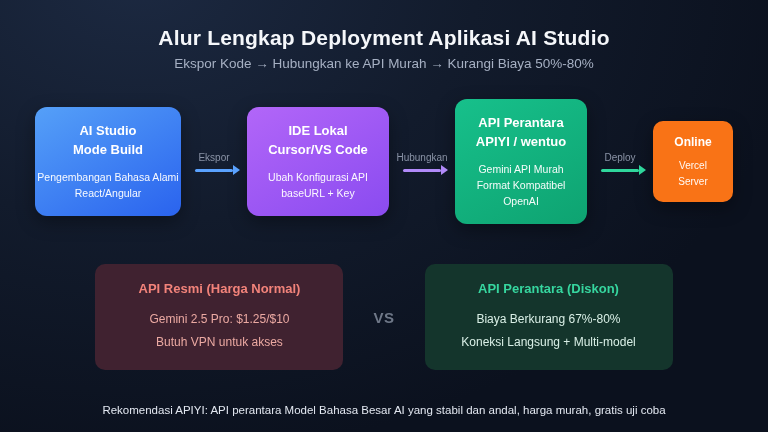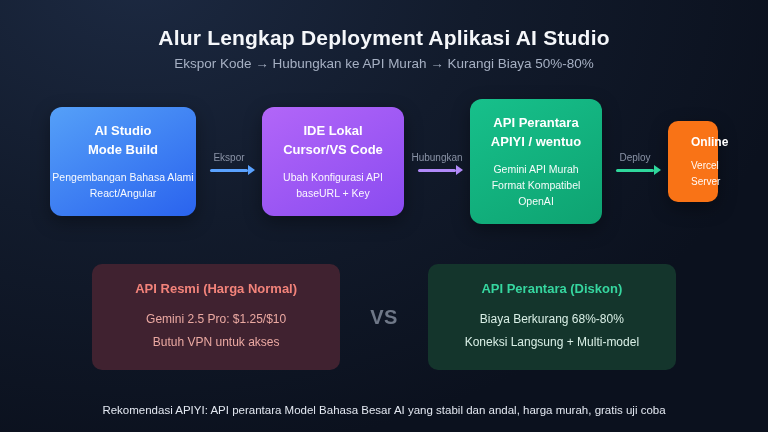--- a/index.html
+++ b/index.html
@@ -38,21 +38,21 @@
     border-radius: 12px;
     color: #fff;
     text-align: center;
     box-shadow: 0 6px 18px rgba(0,0,0,0.35);
   }
   .node-title { font-weight: 700; font-size: 13px; line-height: 1.45; }
   .node-body  { font-size: 10.5px; line-height: 1.55; margin-top: 9px; color: rgba(255,255,255,0.96); }
   .node-blue   { width: 146px; padding: 15px 0; background: linear-gradient(150deg, #55a0f8, #2a63ee); }
   .node-purple { width: 142px; padding: 15px 8px; background: linear-gradient(150deg, #b266f8, #8a4bf0); }
   .node-green  { width: 132px; padding: 15px 8px; background: linear-gradient(150deg, #17c08b, #0ea371); }
-  .node-orange { width: 50px;  padding: 13px 23px; background: #f97316; border-radius: 10px; }
+  .node-orange { width: 80px;  padding: 13px 8px; background: #f97316; border-radius: 10px; }
   .node-orange .node-title { font-size: 12px; }
   .node-orange .node-body  { font-size: 10px; margin-top: 7px; }
   .arrow-wrap {
     display: flex;
     flex-direction: column;
     align-items: center;
     gap: 6px;
     width: 66px;
   }
   .arrow-label { font-size: 10px; color: #8a93a6; }
@@ -88,21 +88,21 @@
     text-align: center;
   }
   .compare-left  { background: #402230; }
   .compare-right { background: #14352c; }
   .compare-header { font-weight: 700; font-size: 13px; margin-bottom: 12px; }
   .compare-left  .compare-header { color: #f2837a; }
   .compare-right .compare-header { color: #36d69f; }
   .compare-line { font-size: 12px; line-height: 1.85; }
   .compare-left  .compare-line { color: #eba9a2; }
   .compare-right .compare-line { color: #d9efe6; }
-  .vs { font-weight: 700; font-size: 20px; color: #6f7888; letter-spacing: 0.5px; }
+  .vs { font-weight: 700; font-size: 15px; color: #6f7888; letter-spacing: 0.5px; }
   .footer {
     margin-top: 34px;
     text-align: center;
     font-size: 11.5px;
     color: #e2e7f0;
   }
 </style>
 </head>
 <body>
 
@@ -178,21 +178,21 @@
     <div class="compare-box compare-left">
       <div class="compare-header">API Resmi (Harga Normal)</div>
       <div class="compare-line">Gemini 2.5 Pro: $1.25/$10</div>
       <div class="compare-line">Butuh VPN untuk akses</div>
     </div>
 
     <div class="vs">VS</div>
 
     <div class="compare-box compare-right">
       <div class="compare-header">API Perantara (Diskon)</div>
-      <div class="compare-line">Biaya Berkurang 68%-80%</div>
+      <div class="compare-line">Biaya Berkurang 67%-80%</div>
       <div class="compare-line">Koneksi Langsung + Multi-model</div>
     </div>
 
   </div>
 
   <div class="footer">Rekomendasi APIYI: API perantara Model Bahasa Besar AI yang stabil dan andal, harga murah, gratis uji coba</div>
 
 </div>
 
 </body></html>

